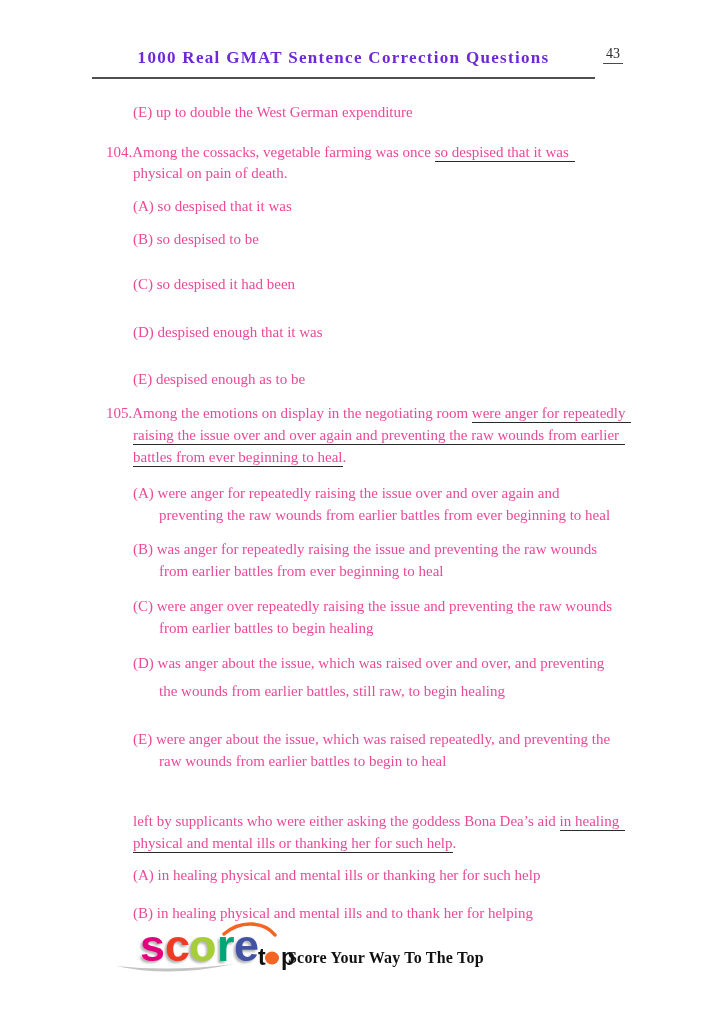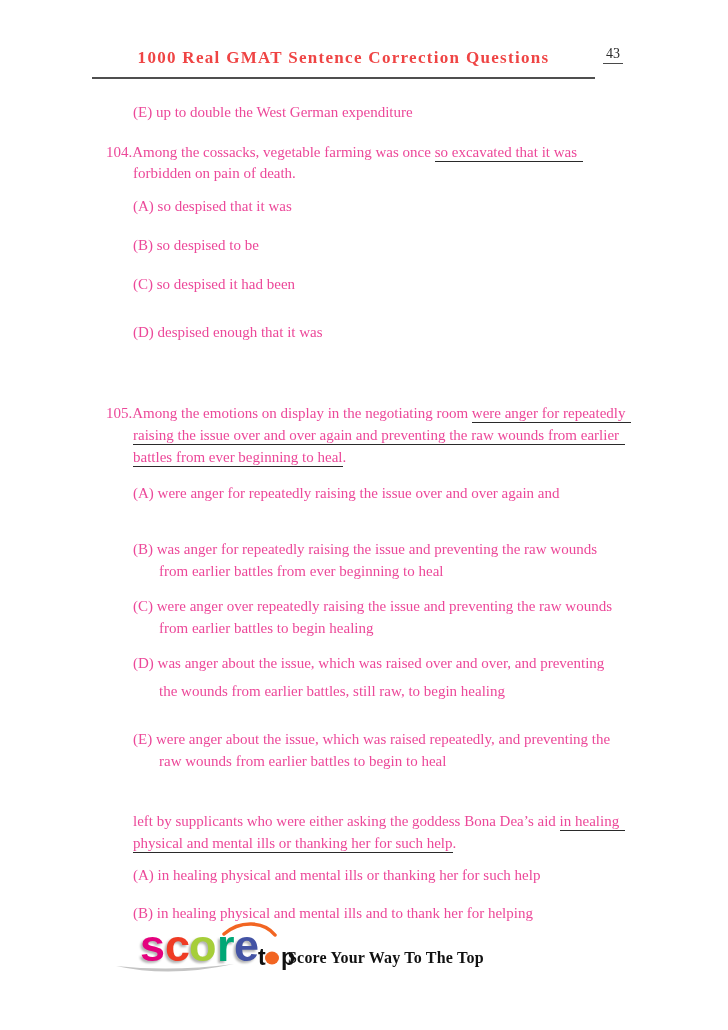--- a/index.html
+++ b/index.html
@@ -8,21 +8,21 @@
     width:728px;height:1030px;
     background:#ffffff;
     font-family:"Liberation Serif","DejaVu Serif",serif;
     color:#1d1d1d;
     overflow:hidden;
   }
   .page-title{
     position:absolute;top:48px;left:92px;width:503px;
     text-align:center;
     font-size:17px;font-weight:bold;letter-spacing:1.3px;
-    color:#ef4444;white-space:nowrap;
+    color:#6d28d9;white-space:nowrap;
   }
   .page-number{
     position:absolute;top:46px;left:603px;
     font-size:14px;color:#2a2a2a;
     border-bottom:1px solid #4a4a4a;
     padding:0 3px 1px 3px;
   }
   .header-rule{
     position:absolute;top:77px;left:92px;width:503px;height:2px;
     background:#4f4f4f;
@@ -54,32 +54,34 @@
 <body>
 
 <div class="page">
 
   <div class="page-title">1000 Real GMAT Sentence Correction Questions</div>
   <div class="page-number">43</div>
   <div class="header-rule"></div>
 
   <div class="ln" style="top:102px;left:133px">(E) up to double the West German expenditure</div>
 
-  <div class="ln" style="top:142px;left:106px"><span>104.</span><span>Among the cossacks, vegetable farming was once </span><span class="u u-ext">so excavated that it was</span></div>
-  <div class="ln" style="top:163px;left:133px">forbidden on pain of death.</div>
+  <div class="ln" style="top:142px;left:106px"><span>104.</span><span>Among the cossacks, vegetable farming was once </span><span class="u u-ext">so despised that it was</span></div>
+  <div class="ln" style="top:163px;left:133px">physical on pain of death.</div>
   <div class="ln" style="top:196px;left:133px">(A) so despised that it was</div>
-  <div class="ln" style="top:235px;left:133px">(B) so despised to be</div>
+  <div class="ln" style="top:229px;left:133px">(B) so despised to be</div>
   <div class="ln" style="top:274px;left:133px">(C) so despised it had been</div>
   <div class="ln" style="top:322px;left:133px">(D) despised enough that it was</div>
+  <div class="ln" style="top:369px;left:133px">(E) despised enough as to be</div>
 
   <div class="ln" style="top:403px;left:106px"><span>105.</span><span>Among the emotions on display in the negotiating room </span><span class="u u-ext">were anger for repeatedly</span></div>
   <div class="ln" style="top:447px;left:133px"><span class="u">battles from ever beginning to heal</span><span>.</span></div>
   <div class="ln" style="top:425px;left:133px"><span class="u u-ext">raising the issue over and over again and preventing the raw wounds from earlier</span></div>
 
   <div class="ln" style="top:483px;left:133px">(A) were anger for repeatedly raising the issue over and over again and</div>
+  <div class="ln" style="top:505px;left:159px">preventing the raw wounds from earlier battles from ever beginning to heal</div>
   <div class="ln" style="top:539px;left:133px">(B) was anger for repeatedly raising the issue and preventing the raw wounds</div>
   <div class="ln" style="top:561px;left:159px">from earlier battles from ever beginning to heal</div>
   <div class="ln" style="top:596px;left:133px">(C) were anger over repeatedly raising the issue and preventing the raw wounds</div>
   <div class="ln" style="top:618px;left:159px">from earlier battles to begin healing</div>
   <div class="ln" style="top:653px;left:133px">(D) was anger about the issue, which was raised over and over, and preventing</div>
   <div class="ln" style="top:681px;left:159px">the wounds from earlier battles, still raw, to begin healing</div>
   <div class="ln" style="top:729px;left:133px">(E) were anger about the issue, which was raised repeatedly, and preventing the</div>
   <div class="ln" style="top:751px;left:159px">raw wounds from earlier battles to begin to heal</div>
 
   <div class="ln" style="top:811px;left:133px"><span>left by supplicants who were either asking the goddess Bona Dea’s aid </span><span class="u u-ext">in healing</span></div>

